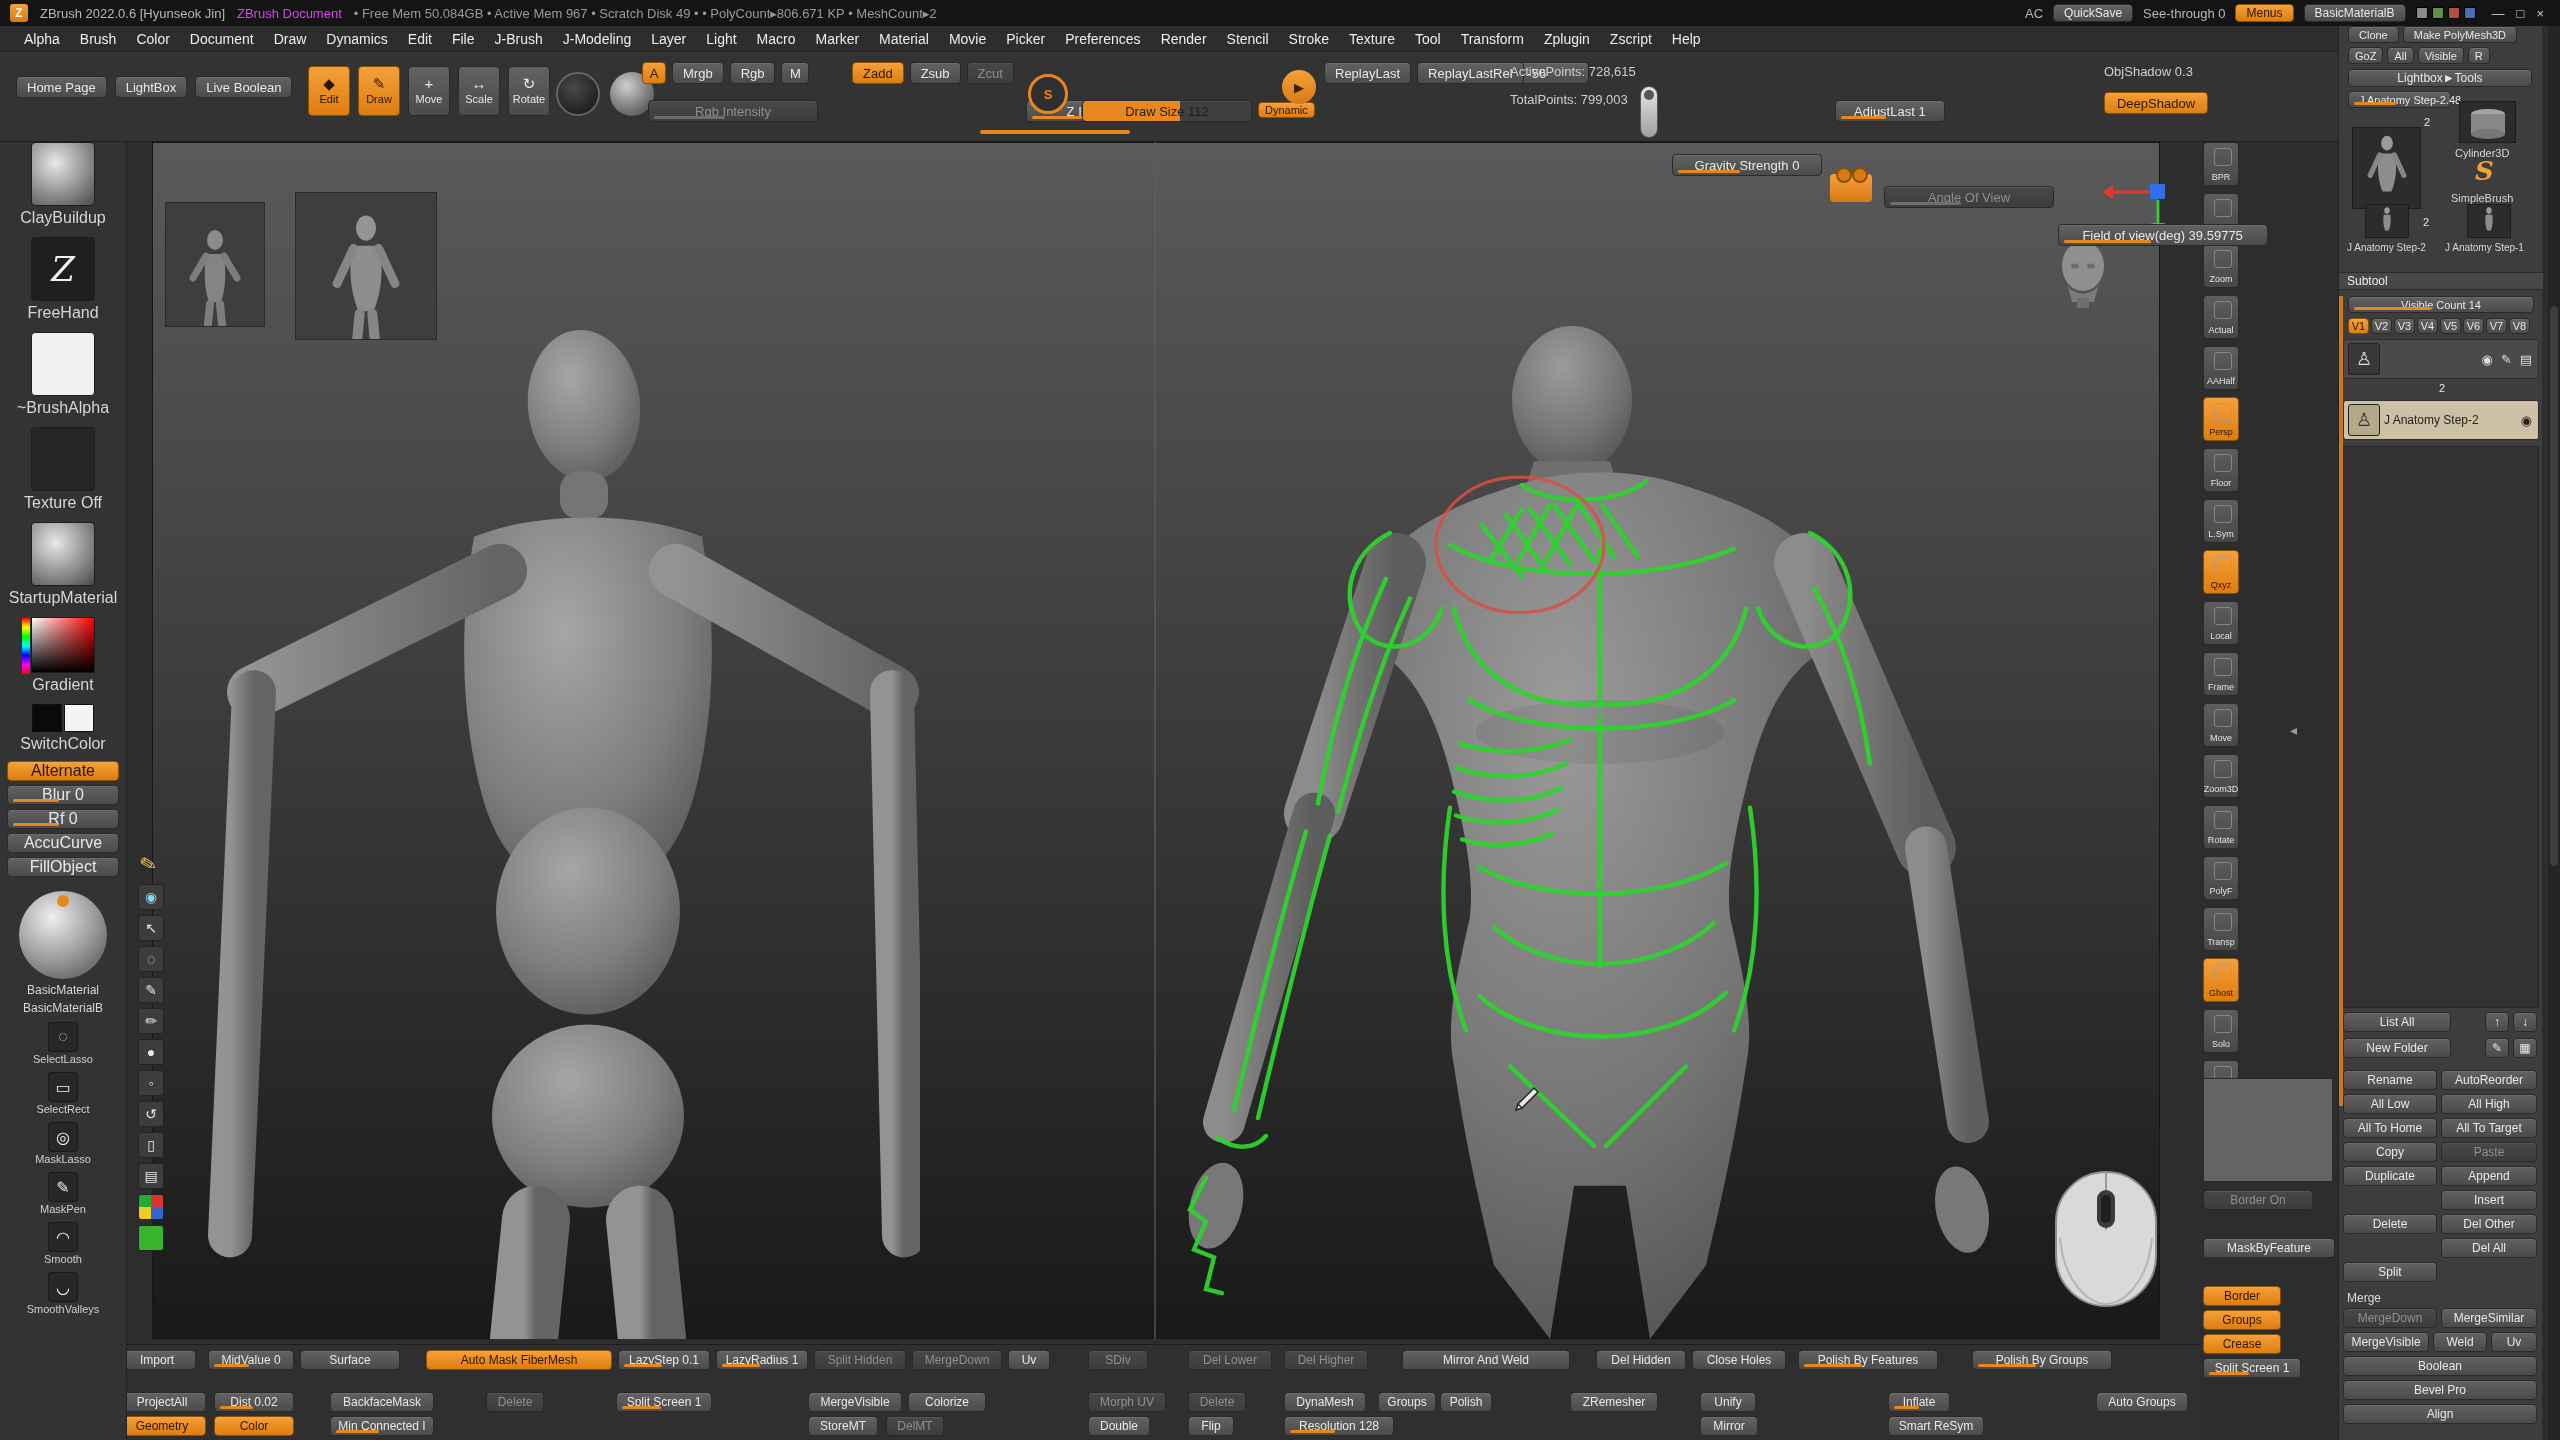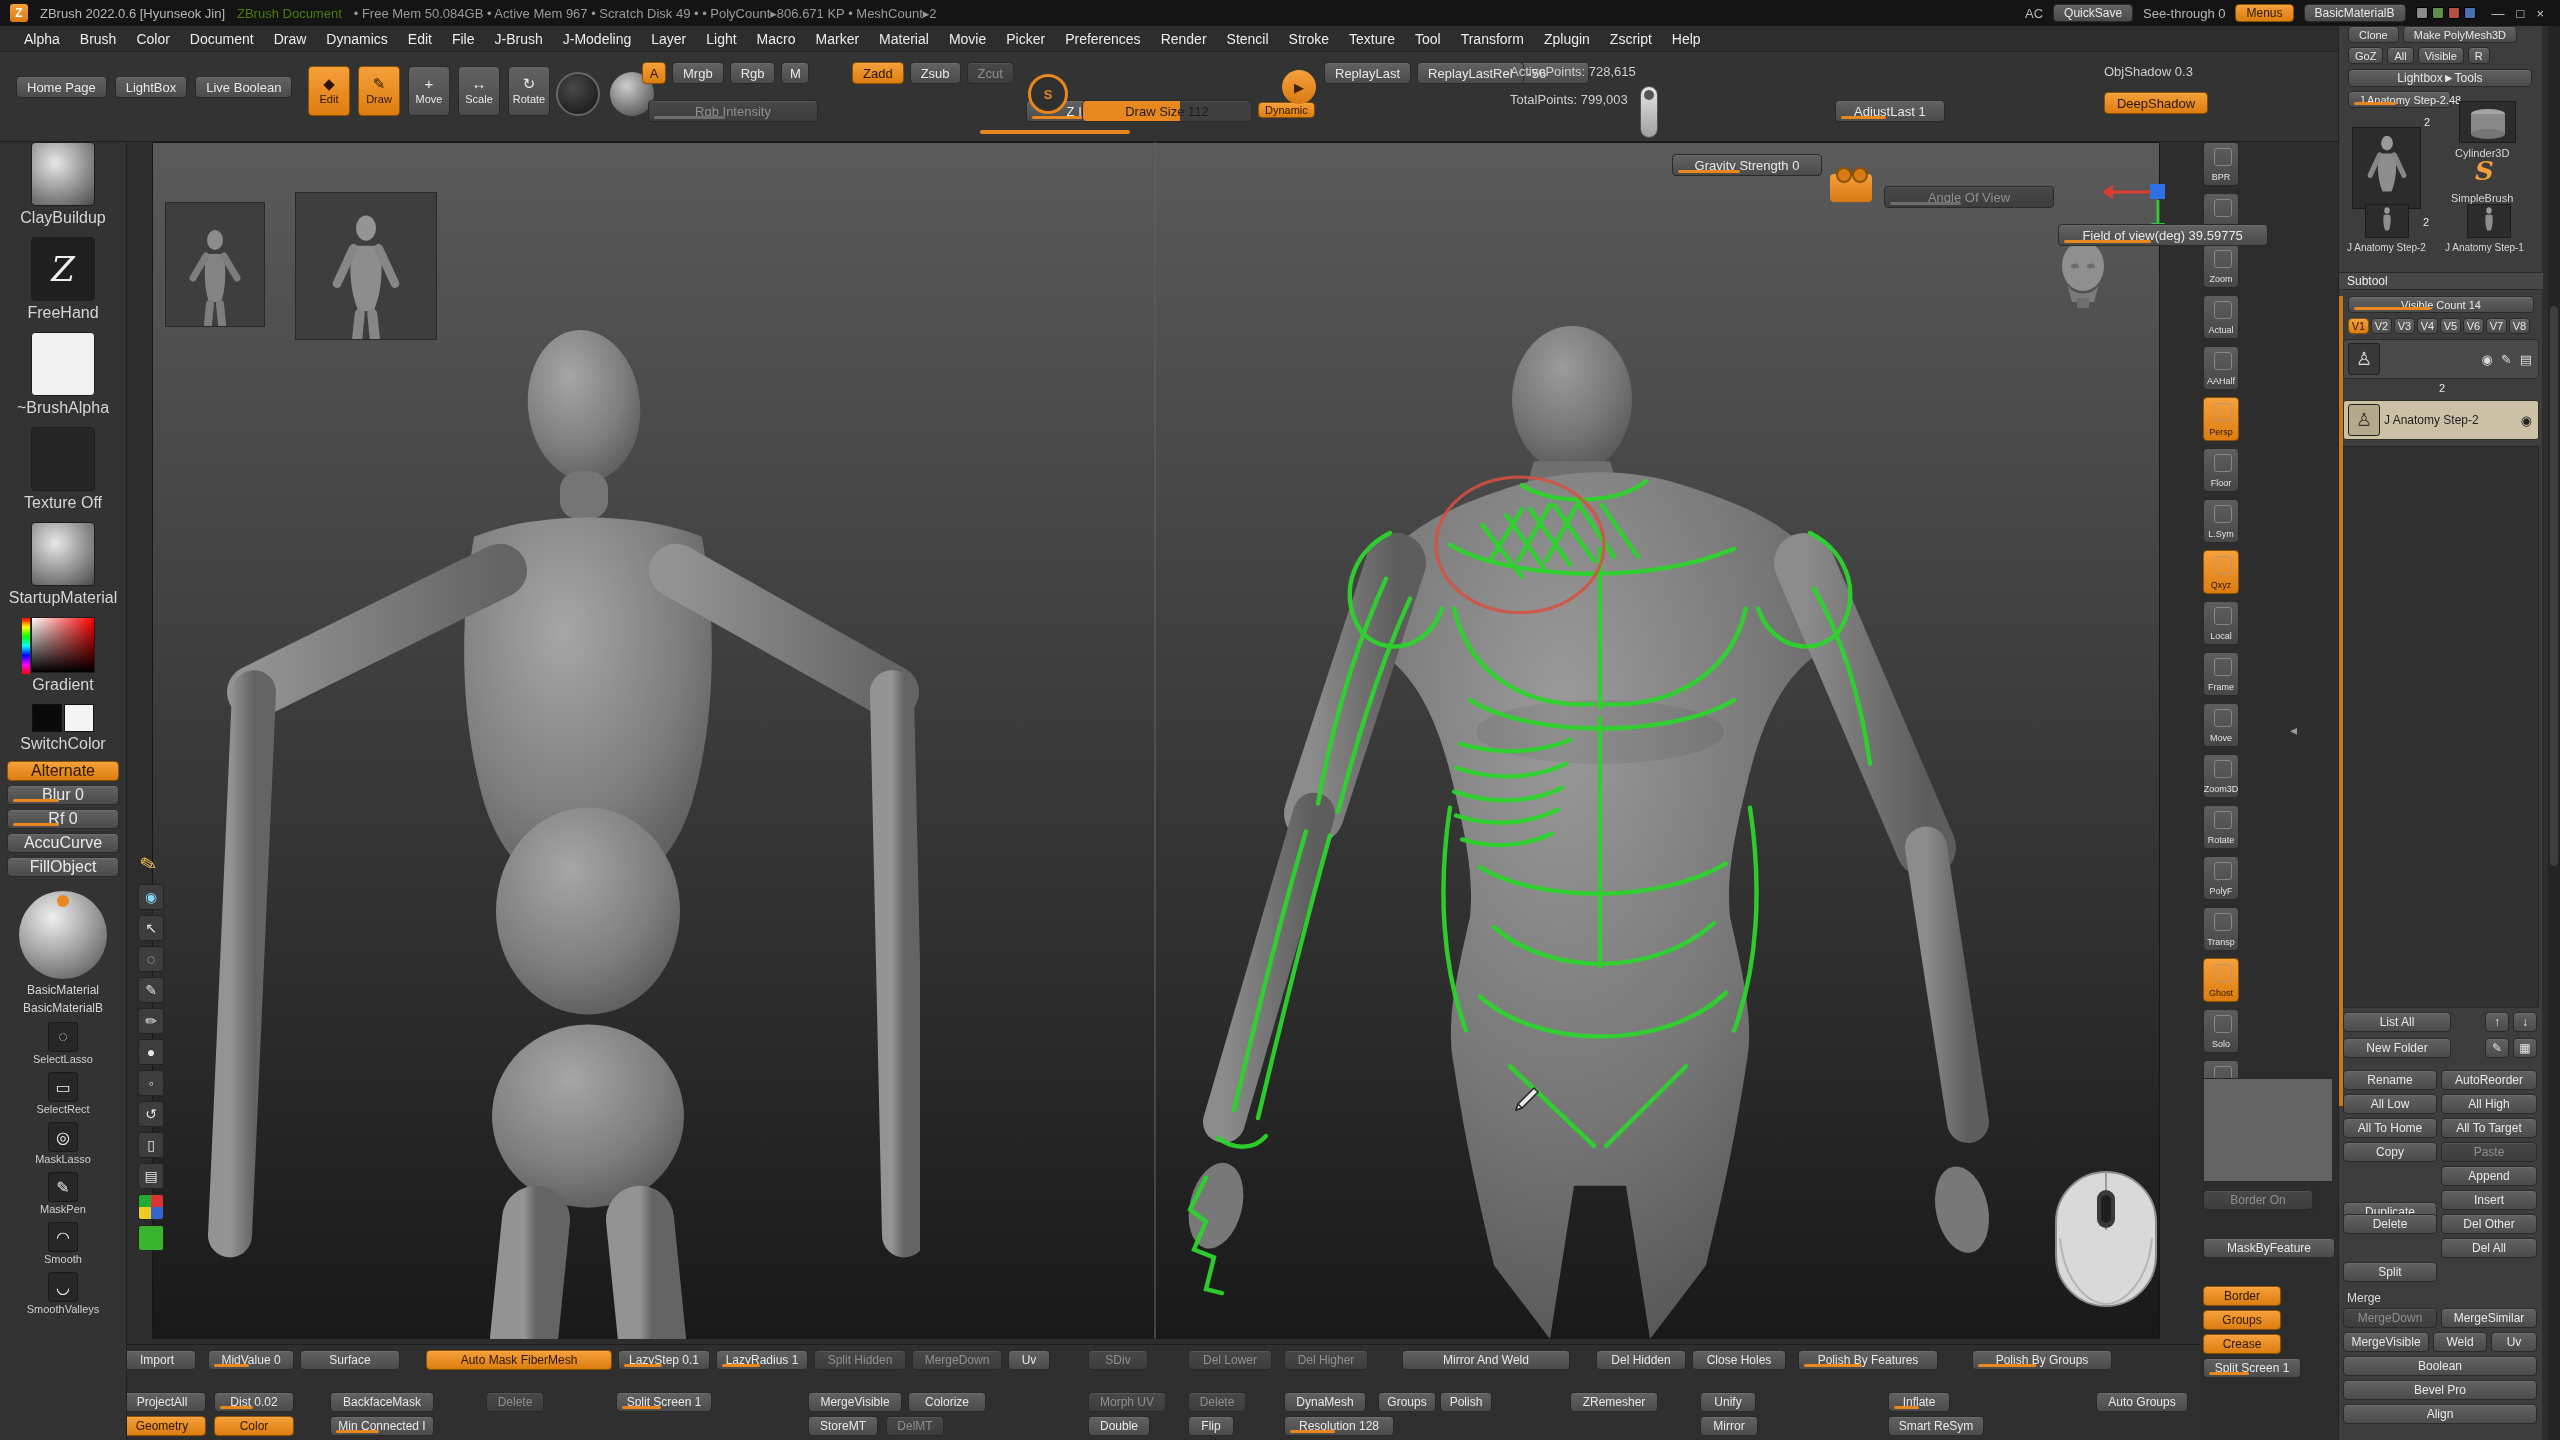--- a/index.html
+++ b/index.html
@@ -112,21 +112,21 @@
 .divarrow{position:absolute;left:2290px;top:722px;color:#9a9a9a;font-size:14px;z-index:11}
 </style>
 </head>
 <body>
 
 <div class="root">
 
   <header class="titlebar">
     <span class="logo">Z</span>
     <span>ZBrush 2022.0.6 [Hyunseok Jin]</span>
-    <span style="color:#4d7c0f">ZBrush Document</span>
+    <span style="color:#d946ef">ZBrush Document</span>
     <span style="color:#9a9a9a">• Free Mem 50.084GB   • Active Mem 967   • Scratch Disk 49   •    • PolyCount▸806.671 KP   • MeshCount▸2</span>
     <div class="t-right">
       <span>AC</span>
       <button class="btn" style="height:18px;font-size:12px">QuickSave</button>
       <span>See-through 0</span>
       <button class="btn on" style="height:18px;font-size:12px">Menus</button>
       <button class="btn" style="height:18px;font-size:12px">BasicMaterialB</button>
       <span style="display:inline-flex;gap:4px">
 
       <span class="tsw" style="background: rgb(138, 138, 138);"></span>
@@ -731,21 +731,21 @@
         <button class="btn pbtn ico" style="left: 146px; top: 26px; width: 24px;">✎</button>
         <button class="btn pbtn ico" style="left: 174px; top: 26px; width: 24px;">▦</button>
         <button class="btn pbtn" style="left: 4px; top: 58px; width: 94px;">Rename</button>
         <button class="btn pbtn" style="left: 102px; top: 58px; width: 96px;">AutoReorder</button>
         <button class="btn pbtn" style="left: 4px; top: 82px; width: 94px;">All Low</button>
         <button class="btn pbtn" style="left: 102px; top: 82px; width: 96px;">All High</button>
         <button class="btn pbtn" style="left: 4px; top: 106px; width: 94px;">All To Home</button>
         <button class="btn pbtn" style="left: 102px; top: 106px; width: 96px;">All To Target</button>
         <button class="btn pbtn" style="left: 4px; top: 130px; width: 94px;">Copy</button>
         <button class="btn pbtn dim" style="left: 102px; top: 130px; width: 96px;">Paste</button>
-        <button class="btn pbtn" style="left: 4px; top: 154px; width: 94px; margin-top: 36px;">Duplicate</button>
+        <button class="btn pbtn" style="left: 4px; top: 154px; width: 94px;">Duplicate</button>
         <button class="btn pbtn" style="left: 102px; top: 154px; width: 96px;">Append</button>
         <button class="btn pbtn" style="left: 102px; top: 178px; width: 96px;">Insert</button>
         <button class="btn pbtn" style="left: 4px; top: 202px; width: 94px;">Delete</button>
         <button class="btn pbtn" style="left: 102px; top: 202px; width: 96px;">Del Other</button>
         <button class="btn pbtn" style="left: 102px; top: 226px; width: 96px;">Del All</button>
         <button class="btn pbtn" style="left: 4px; top: 250px; width: 94px;">Split</button>
         <button class="btn pbtn sec" style="left: 4px; top: 276px; width: 194px;">Merge</button>
         <button class="btn pbtn dim" style="left: 4px; top: 296px; width: 94px;">MergeDown</button>
         <button class="btn pbtn" style="left: 102px; top: 296px; width: 96px;">MergeSimilar</button>
         <button class="btn pbtn" style="left: 4px; top: 320px; width: 86px;">MergeVisible</button>

